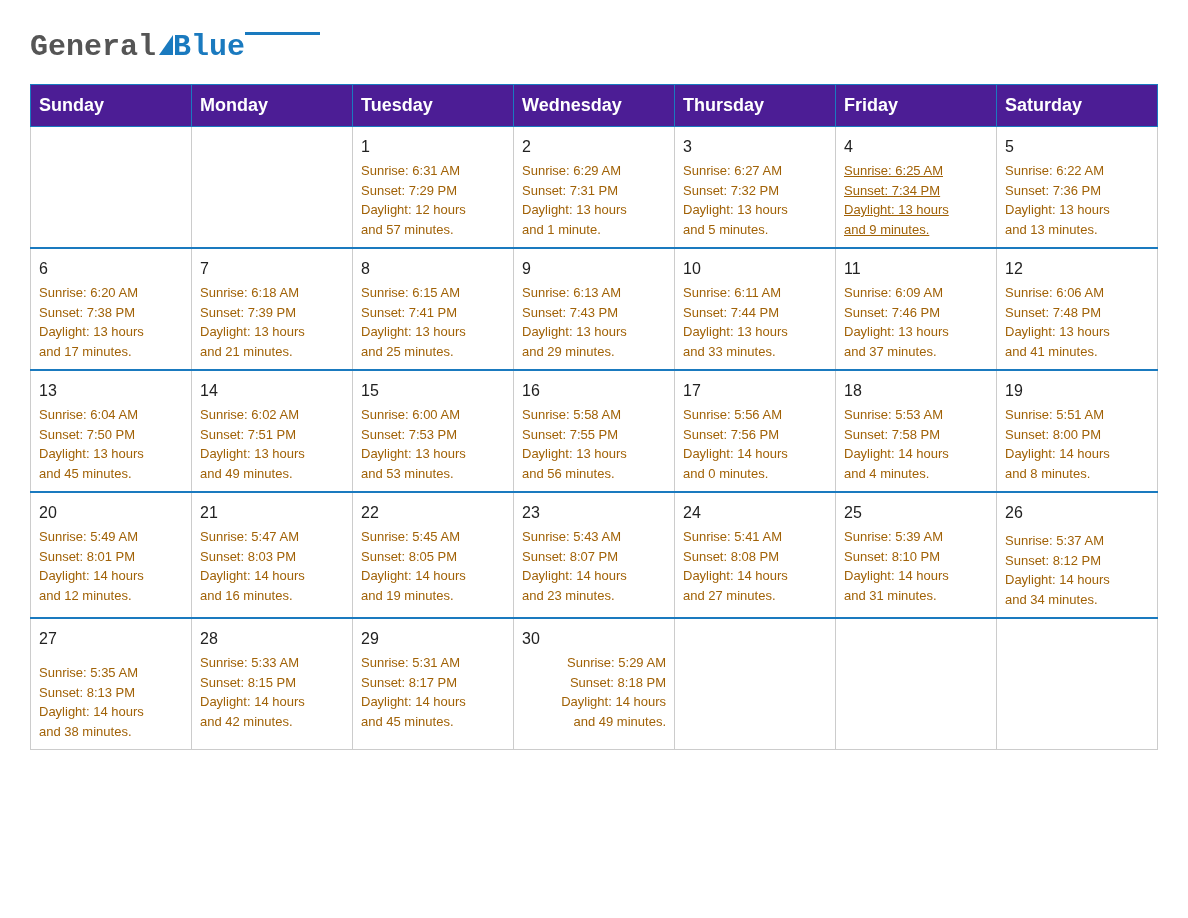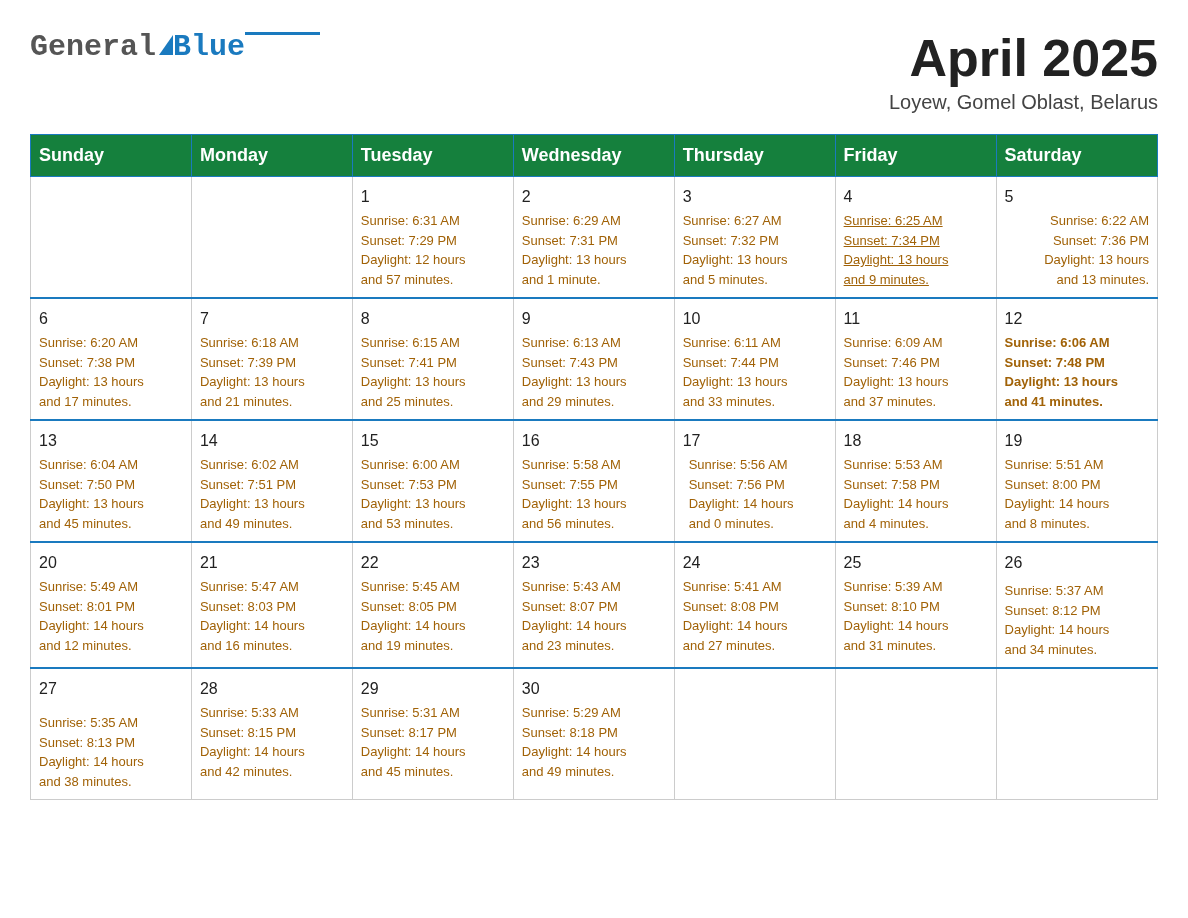--- a/index.html
+++ b/index.html
@@ -29,21 +29,21 @@
       font-size: 20px;
       color: #444;
       margin-top: 4px;
     }
     .calendar {
       width: 100%;
       border-collapse: collapse;
       border: 1px solid #aaa;
     }
     .calendar th {
-      background: #15803d;
+      background: #4c1d95;
       color: #fff;
       font-size: 18px;
       font-weight: bold;
       padding: 10px 8px;
       text-align: left;
       border: 1px solid #1a7abf;
     }
     .calendar td {
       vertical-align: top;
       padding: 8px;
@@ -92,24 +92,20 @@
   <div class="logo-container">
     <div class="logo-row1">
       <span style="font-size:30px;font-weight:bold;color:#555;">General</span>
       <span style="display:inline-block;width:0;height:0;border-left:14px solid transparent;border-bottom:20px solid #1a7abf;margin-left:3px;position:relative;top:-2px;"></span>
     </div>
     <div>
       <span style="font-size:30px;font-weight:bold;color:#1a7abf;">Blue</span>
     </div>
     <div style="width:75px;height:3px;background:#1a7abf;margin-top:2px;"></div>
   </div>
-  <div class="title-block">
-    <h1>April 2025</h1>
-    <div class="subtitle">Loyew, Gomel Oblast, Belarus</div>
-  </div>
 </div>
 
 <table class="calendar" id="calendar-table">
   <thead>
     <tr id="calendar-header">
         <th>Sunday</th>
         <th>Monday</th>
         <th>Tuesday</th>
         <th>Wednesday</th>
         <th>Thursday</th>
@@ -144,21 +140,21 @@
         </td>
         <td>
           <span class="day-number">4</span>
           <div class="day-info" style="white-space: pre-line; text-decoration: underline;">Sunrise: 6:25 AM
 Sunset: 7:34 PM
 Daylight: 13 hours
 and 9 minutes.</div>
         </td>
         <td>
           <span class="day-number">5</span>
-          <div class="day-info" style="white-space: pre-line; text-align: right;">Sunrise: 6:22 AM
+          <div class="day-info" style="white-space: pre-line;">Sunrise: 6:22 AM
 Sunset: 7:36 PM
 Daylight: 13 hours
 and 13 minutes.</div>
         </td>
       </tr>
       <tr>
         <td>
           <span class="day-number">6</span>
           <div class="day-info" style="white-space: pre-line;">Sunrise: 6:20 AM
 Sunset: 7:38 PM
@@ -195,21 +191,21 @@
         </td>
         <td>
           <span class="day-number">11</span>
           <div class="day-info" style="white-space: pre-line;">Sunrise: 6:09 AM
 Sunset: 7:46 PM
 Daylight: 13 hours
 and 37 minutes.</div>
         </td>
         <td>
           <span class="day-number">12</span>
-          <div class="day-info" style="white-space: pre-line; font-weight: bold;">Sunrise: 6:06 AM
+          <div class="day-info" style="white-space: pre-line;">Sunrise: 6:06 AM
 Sunset: 7:48 PM
 Daylight: 13 hours
 and 41 minutes.</div>
         </td>
       </tr>
       <tr>
         <td>
           <span class="day-number">13</span>
           <div class="day-info" style="white-space: pre-line;">Sunrise: 6:04 AM
 Sunset: 7:50 PM
@@ -232,21 +228,21 @@
         </td>
         <td>
           <span class="day-number">16</span>
           <div class="day-info" style="white-space: pre-line;">Sunrise: 5:58 AM
 Sunset: 7:55 PM
 Daylight: 13 hours
 and 56 minutes.</div>
         </td>
         <td>
           <span class="day-number">17</span>
-          <div class="day-info" style="white-space: pre-line; margin-left: 6px;">Sunrise: 5:56 AM
+          <div class="day-info" style="white-space: pre-line;">Sunrise: 5:56 AM
 Sunset: 7:56 PM
 Daylight: 14 hours
 and 0 minutes.</div>
         </td>
         <td>
           <span class="day-number">18</span>
           <div class="day-info" style="white-space: pre-line;">Sunrise: 5:53 AM
 Sunset: 7:58 PM
 Daylight: 14 hours
 and 4 minutes.</div>
@@ -327,21 +323,21 @@
         </td>
         <td>
           <span class="day-number">29</span>
           <div class="day-info" style="white-space: pre-line;">Sunrise: 5:31 AM
 Sunset: 8:17 PM
 Daylight: 14 hours
 and 45 minutes.</div>
         </td>
         <td>
           <span class="day-number">30</span>
-          <div class="day-info" style="white-space: pre-line;">Sunrise: 5:29 AM
+          <div class="day-info" style="white-space: pre-line; text-align: right;">Sunrise: 5:29 AM
 Sunset: 8:18 PM
 Daylight: 14 hours
 and 49 minutes.</div>
         </td>
         <td class="empty-cell"></td>
         <td class="empty-cell"></td>
         <td class="empty-cell"></td>
       </tr>
     </tbody>
 </table>

